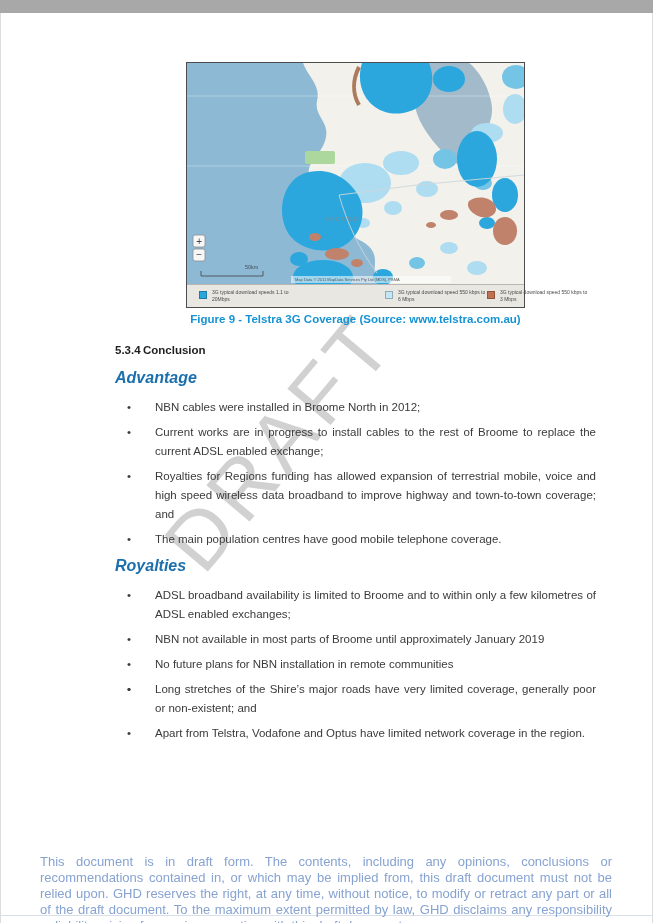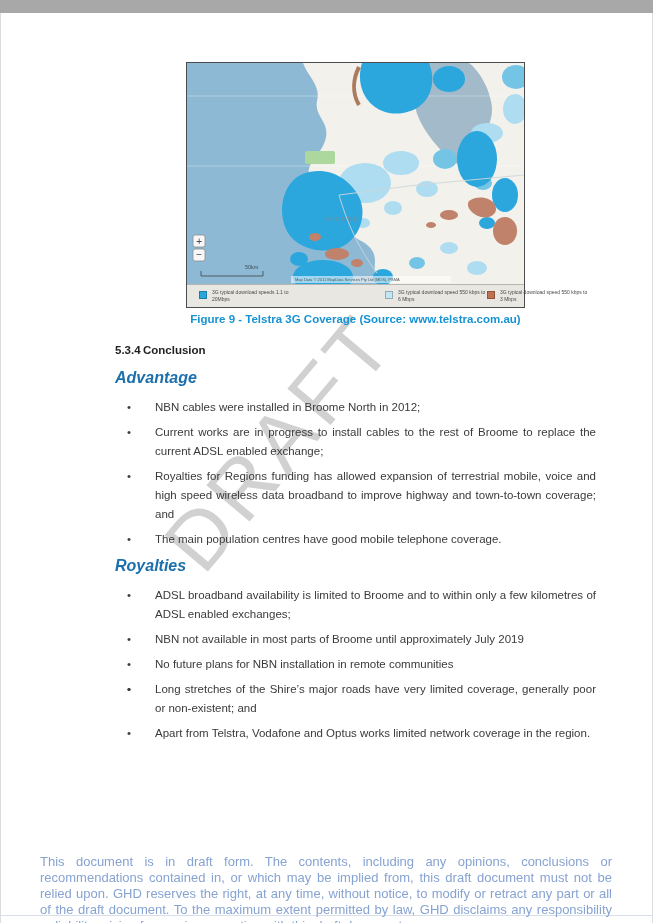--- a/index.html
+++ b/index.html
@@ -223,25 +223,25 @@
   <ul class="bullets">
     <li><span class="dot">•</span><span>NBN cables were installed in Broome North in 2012;</span></li>
     <li><span class="dot">•</span><span>Current works are in progress to install cables to the rest of Broome to replace the current ADSL enabled exchange;</span></li>
     <li><span class="dot">•</span><span>Royalties for Regions funding has allowed expansion of terrestrial mobile, voice and high speed wireless data broadband to improve highway and town-to-town coverage; and</span></li>
     <li><span class="dot">•</span><span>The main population centres have good mobile telephone coverage.</span></li>
   </ul>
 
   <div class="sub-heading">Royalties</div>
   <ul class="bullets">
     <li><span class="dot">•</span><span>ADSL broadband availability is limited to Broome and to within only a few kilometres of ADSL enabled exchanges;</span></li>
-    <li><span class="dot">•</span><span>NBN not available in most parts of Broome until approximately July 2019</span></li>
+    <li><span class="dot">•</span><span>NBN not available in most parts of Broome until approximately January 2019</span></li>
     <li><span class="dot">•</span><span>No future plans for NBN installation in remote communities</span></li>
     <li><span class="dot">•</span></li>
     <li><span class="dot">•</span><span>Long stretches of the Shire’s major roads have very limited coverage, generally poor or non-existent; and</span></li>
-    <li><span class="dot">•</span><span>Apart from Telstra, Vodafone and Optus works limited network coverage in the region.</span></li>
+    <li><span class="dot">•</span><span>Apart from Telstra, Vodafone and Optus have limited network coverage in the region.</span></li>
   </ul>
 </div>
 
 <div class="footer">
   <p class="disclaimer">This document is in draft form. The contents, including any opinions, conclusions or recommendations contained in, or which may be implied from, this draft document must not be relied upon. GHD reserves the right, at any time, without notice, to modify or retract any part or all of the draft document. To the maximum extent permitted by law, GHD disclaims any responsibility or liability arising from or in connection with this draft document.</p>
   <div class="footer-line">
     <span>18</span><span class="fsep">|</span><b>GHD</b><span class="fsep">|</span><span>Report for Landcorp – Infrastructure Assessment, 61/34560</span>
   </div>
 </div>
 

